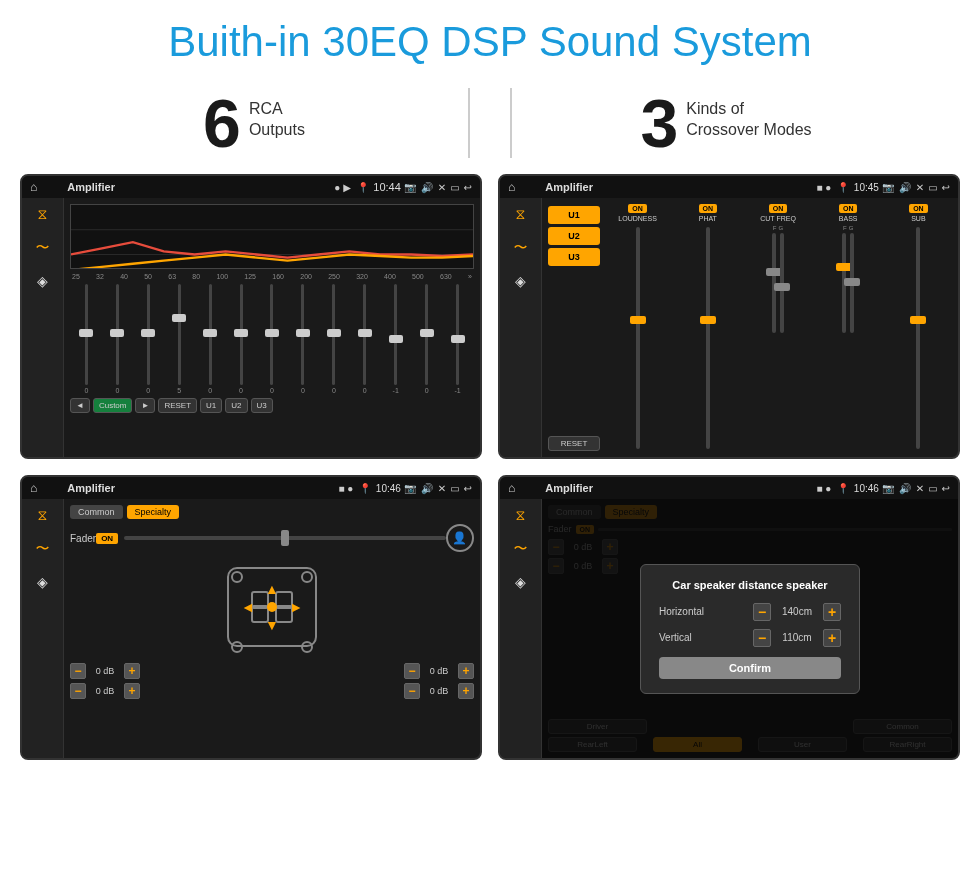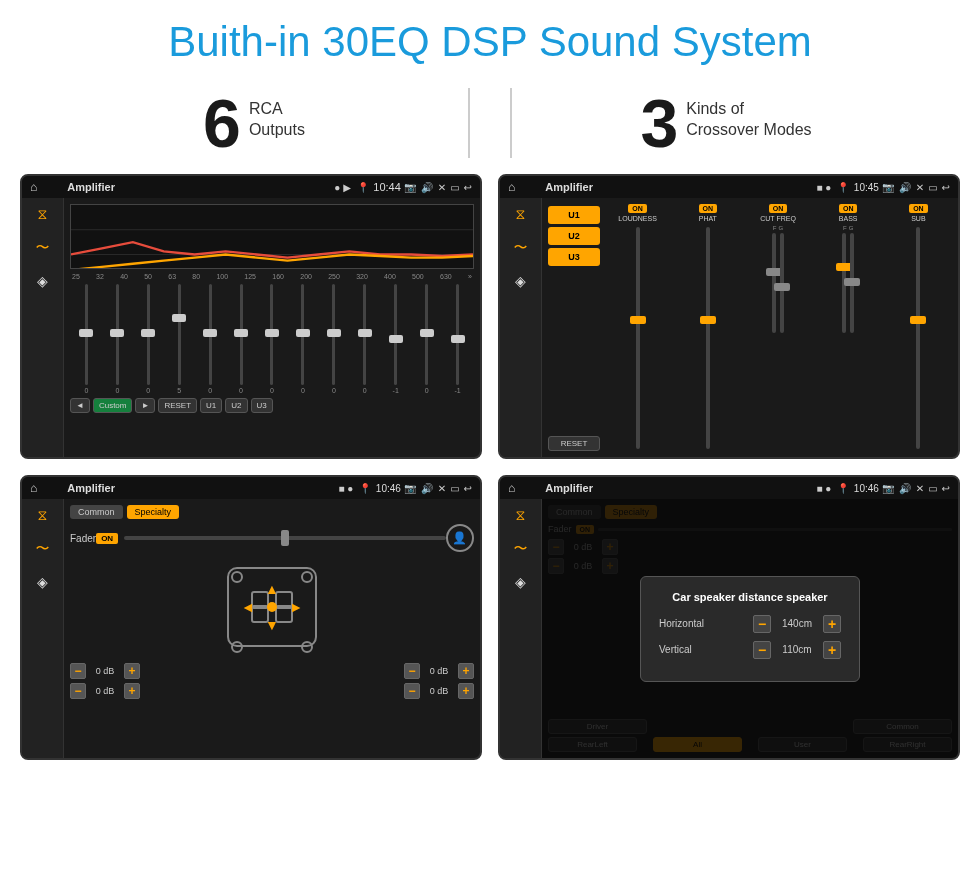--- a/index.html
+++ b/index.html
@@ -895,20 +895,21 @@
               <div class="dialog-plus">+</div>
             </div>
 
             <div class="dialog-row">
               <span class="dialog-label">Vertical</span>
               <div class="dialog-minus">−</div>
               <span class="dialog-val">110cm</span>
               <div class="dialog-plus">+</div>
             </div>
 
+            <div class="dialog-confirm">Confirm</div>
           </div>
         </div>
 
         <div style="position:absolute;bottom:6px;left:6px;right:6px;">
           <div class="fader-bottom">
             <div class="fader-bottom-btn" style="opacity:0.5;">Driver</div>
             <div style="flex:2;"></div>
             <div class="fader-bottom-btn" style="opacity:0.5;">Common</div>
           </div>
           <div class="fader-bottom">

